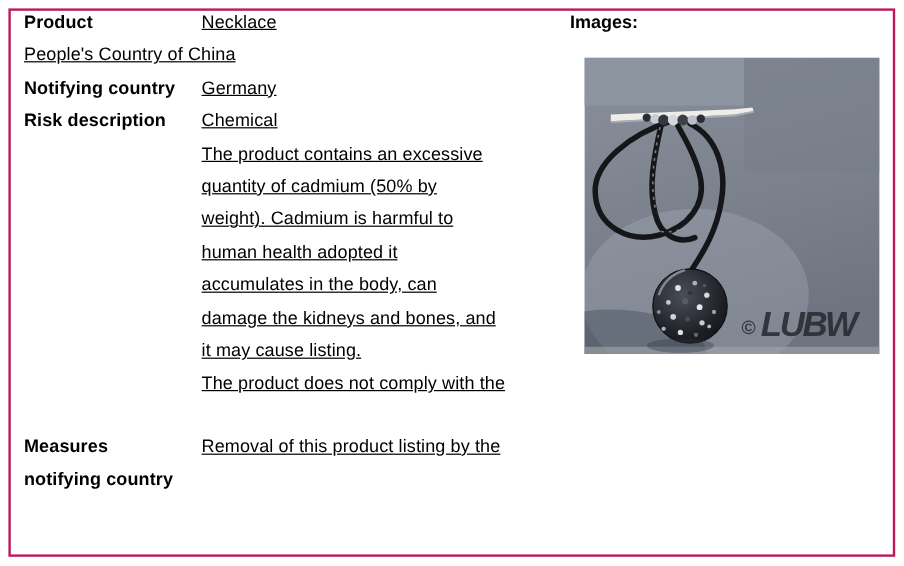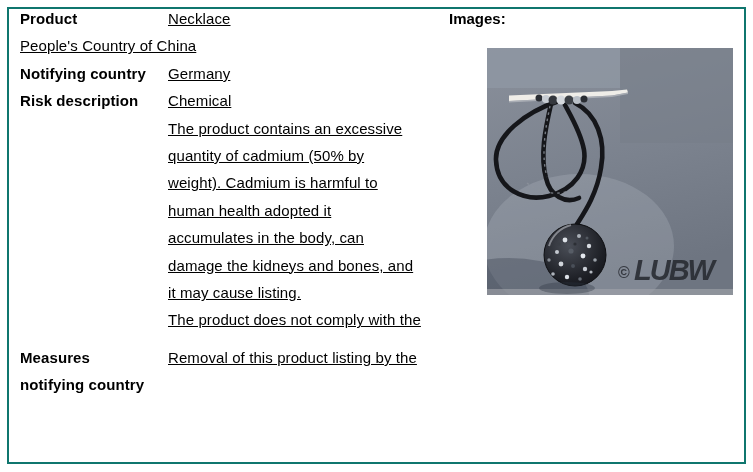--- a/index.html
+++ b/index.html
@@ -14,47 +14,47 @@
     height: 472px;
     background: #ffffff;
     overflow: hidden;
   }
   .frame {
     position: absolute;
     left: 7px;
     top: 7px;
     width: 735px;
     height: 453px;
-    border: 2px solid #0f766e;
+    border: 2px solid #be185d;
     overflow: hidden;
     background: #ffffff;
   }
   .info {
     position: absolute;
     left: 11px;
     top: -4px;
     width: 452px;
   }
   .row { display: flex; }
-  .row.spaced { margin-top: 10px; justify-content: center; }
+  .row.spaced { margin-top: 25px; justify-content: center; }
   .row .label {
     width: 148px;
     flex: 0 0 148px;
     font-weight: bold;
   }
   .row .label, .row .value {
     font-size: 15px;
     line-height: 27.4px;
     color: #000000;
     letter-spacing: 0.1px;
   }
   .row .value { flex: 1 1 auto; text-decoration: underline; }
   .images-panel {
     position: absolute;
-    left: 440px;
+    left: 466px;
     top: -4px;
     right: 2px;
   }
   .images-header {
     font-size: 15px;
     font-weight: bold;
     line-height: 27.4px;
     color: #000000;
   }
   .photo {

